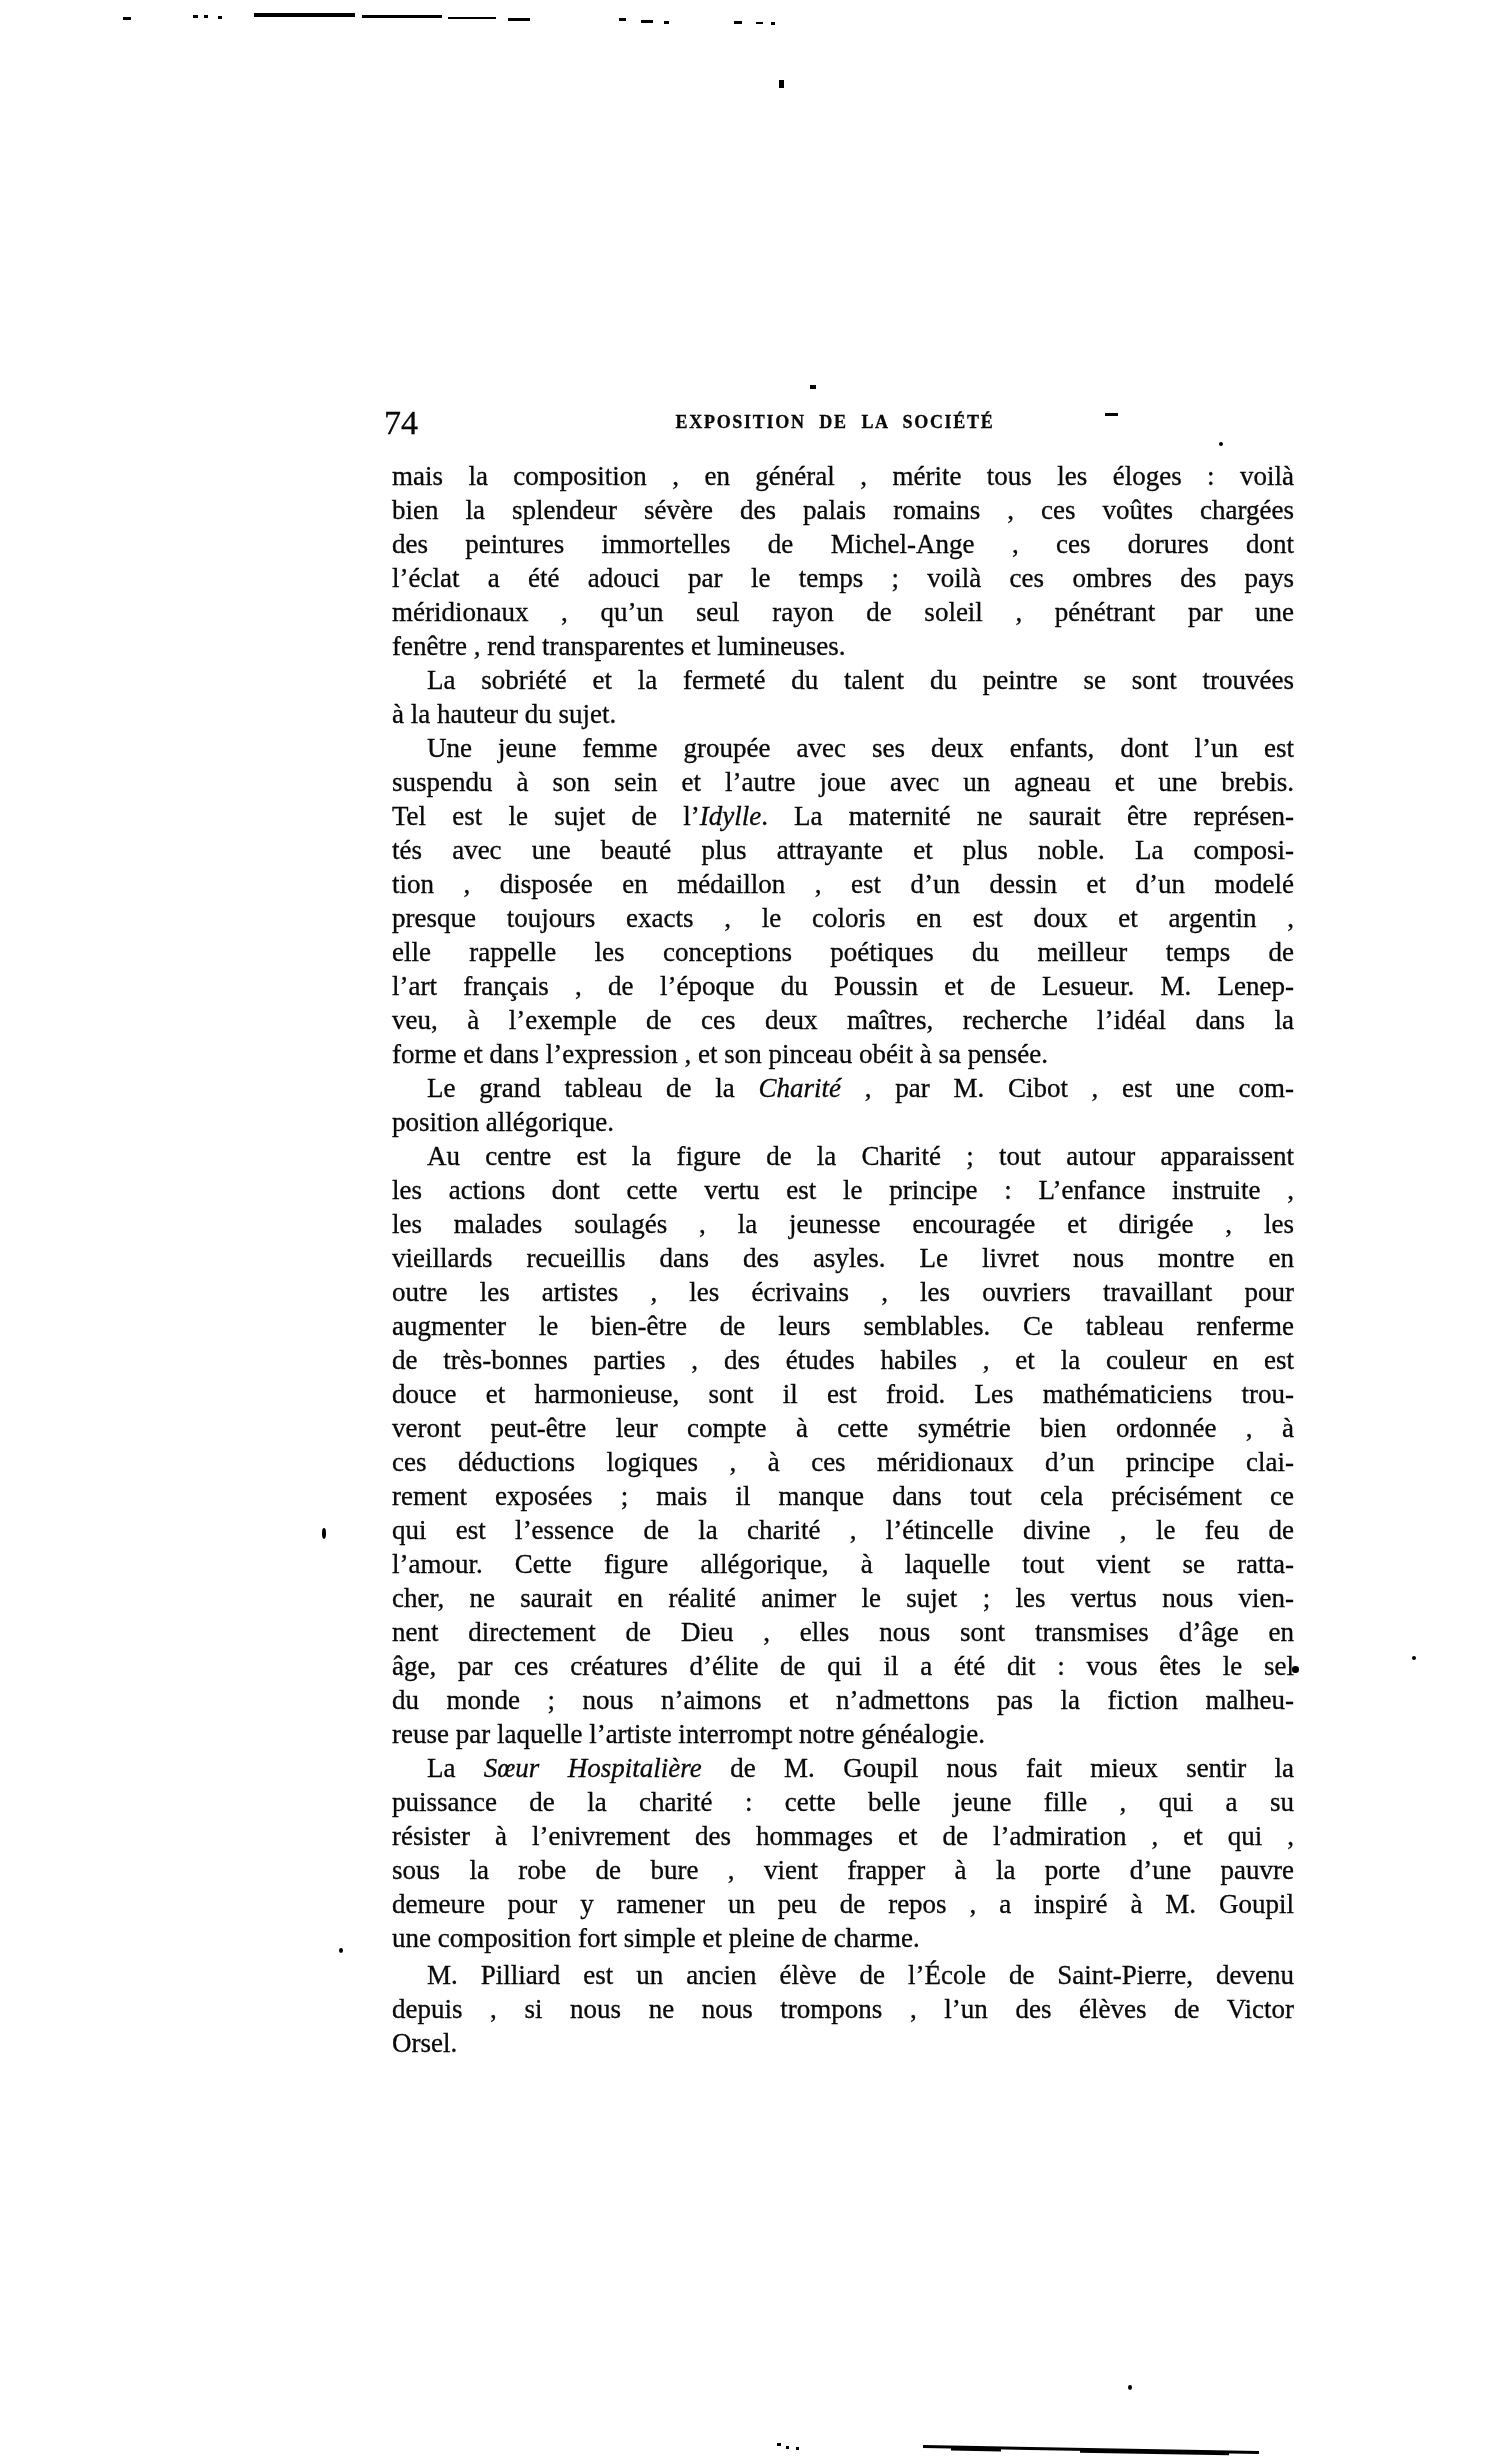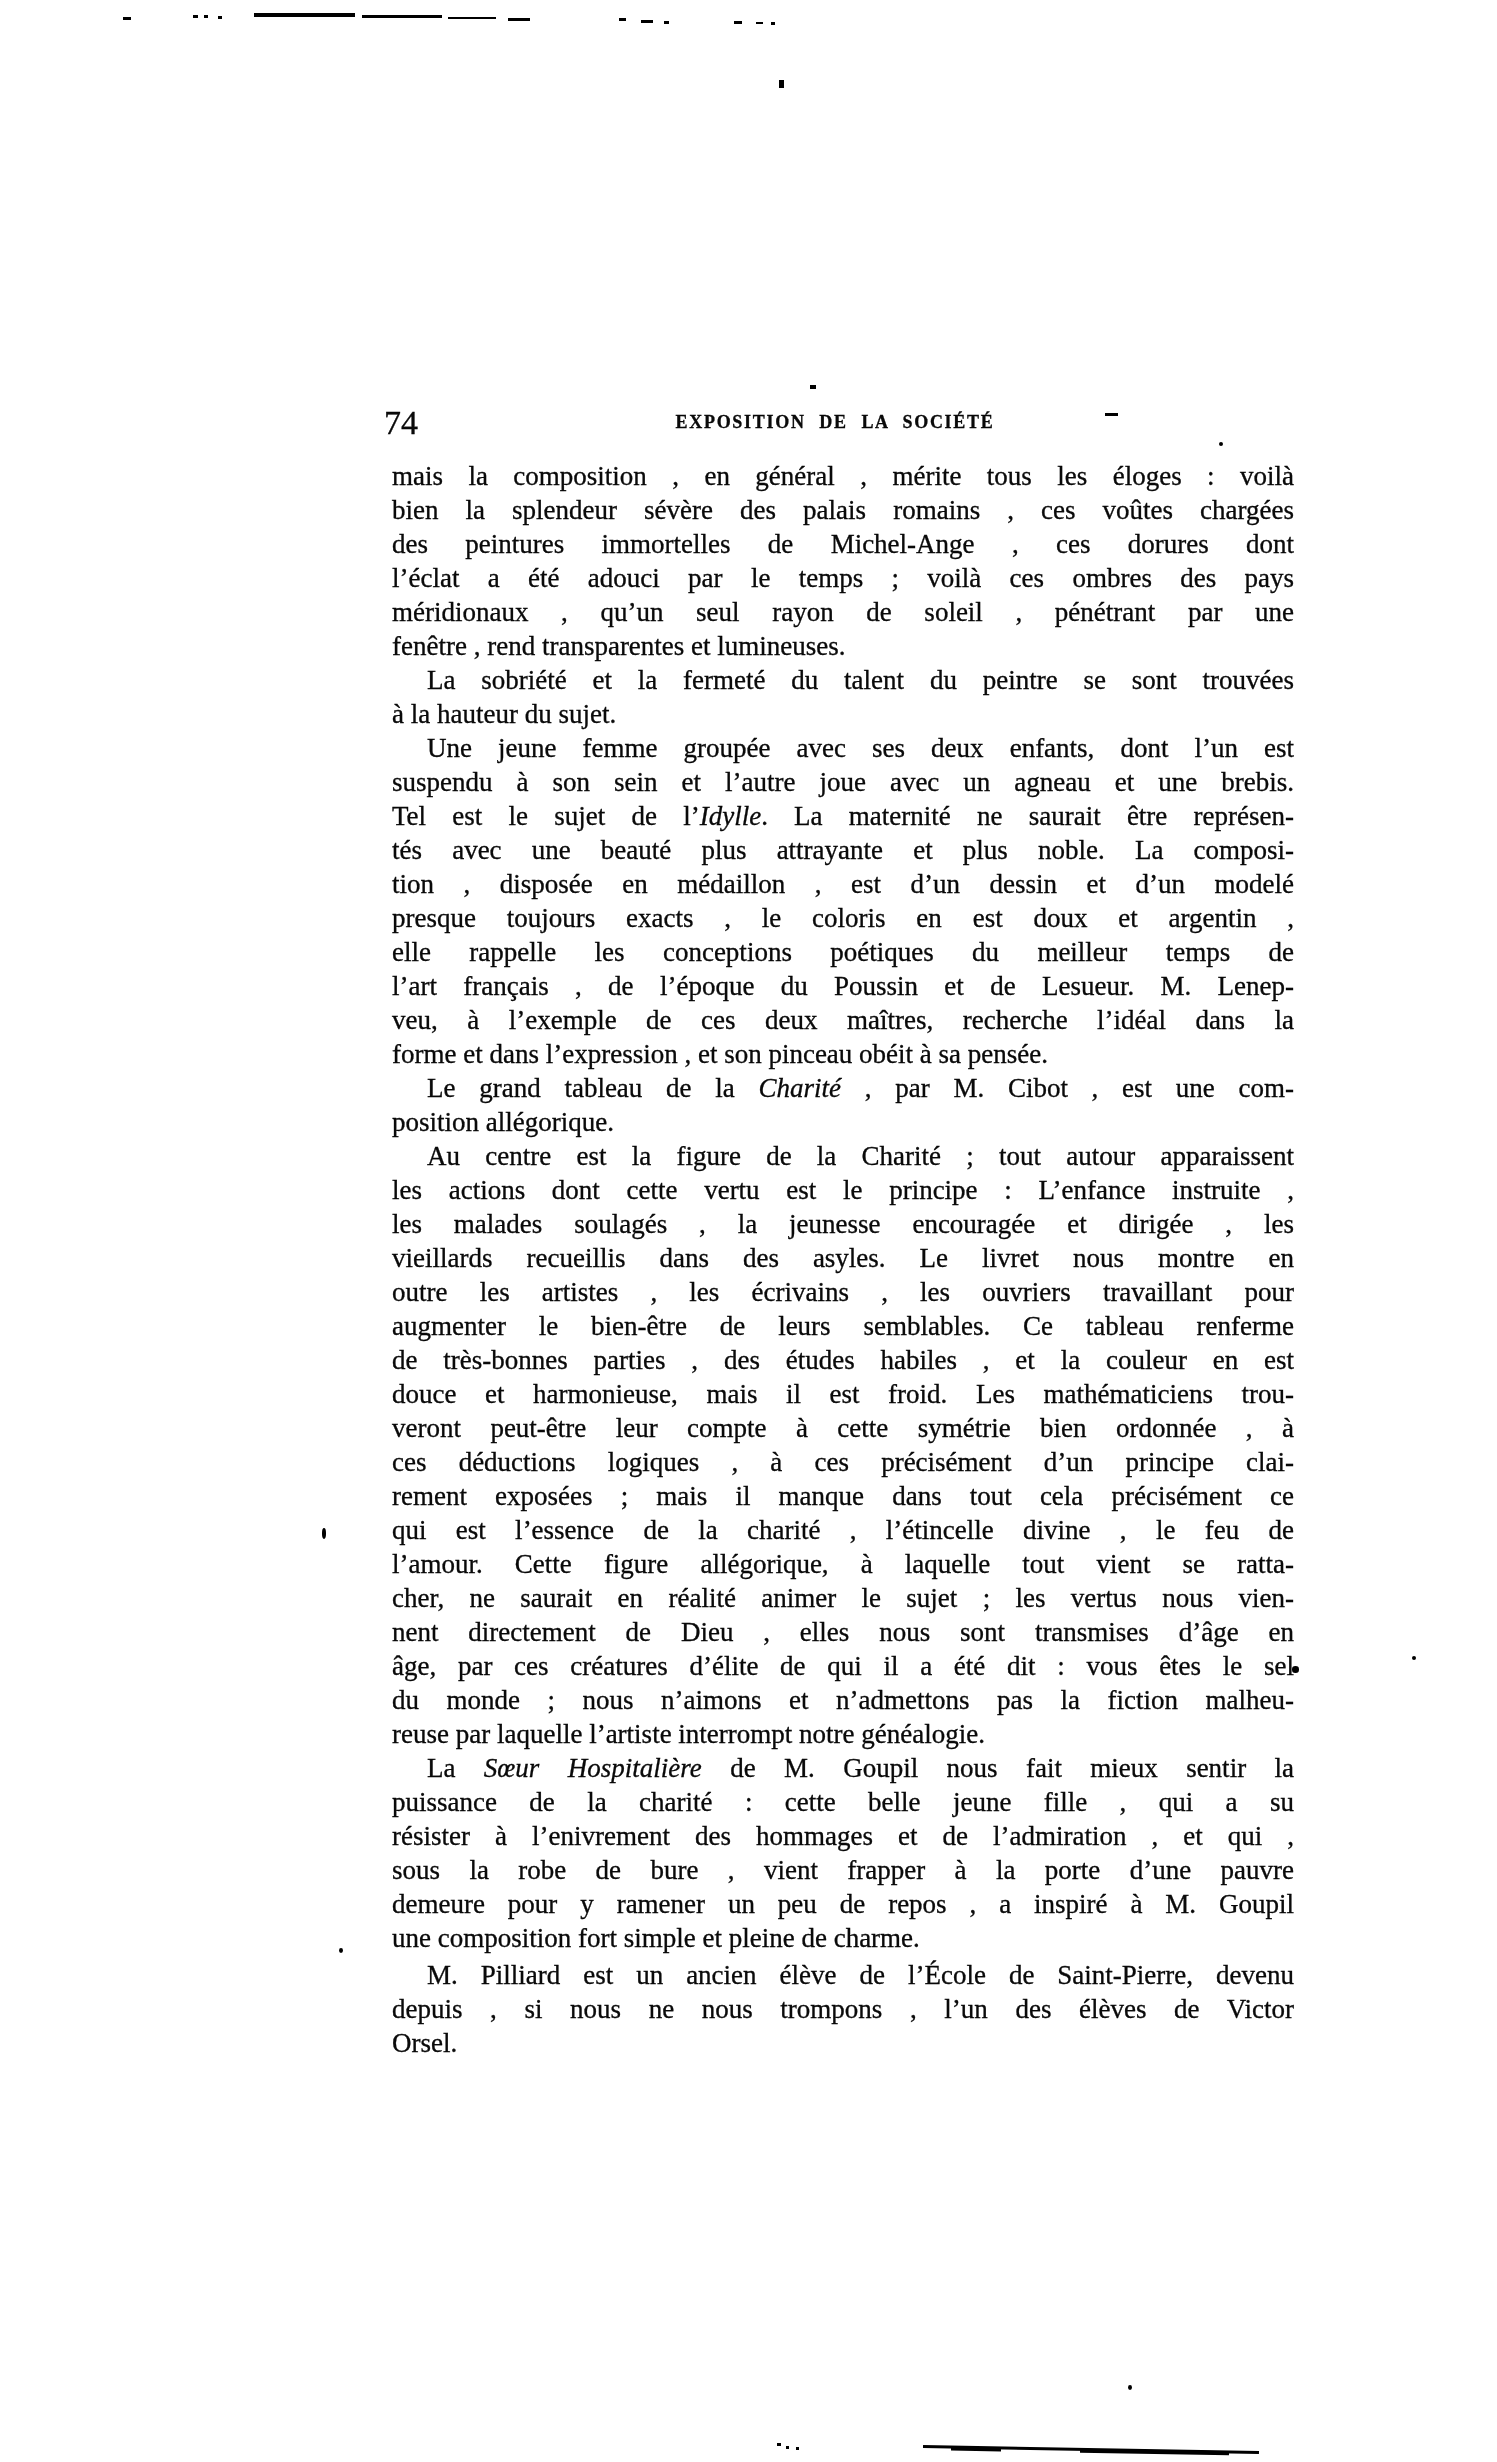--- a/index.html
+++ b/index.html
@@ -87,23 +87,23 @@
         <div class="line last">position allégorique.</div>
       </div>
       <div class="para">
         <div class="line first">Au centre est la figure de la Charité ; tout autour apparaissent</div>
         <div class="line">les actions dont cette vertu est le principe : L’enfance instruite ,</div>
         <div class="line">les malades soulagés , la jeunesse encouragée et dirigée , les</div>
         <div class="line">vieillards recueillis dans des asyles. Le livret nous montre en</div>
         <div class="line">outre les artistes , les écrivains , les ouvriers travaillant pour</div>
         <div class="line">augmenter le bien-être de leurs semblables. Ce tableau renferme</div>
         <div class="line">de très-bonnes parties , des études habiles , et la couleur en est</div>
-        <div class="line">douce et harmonieuse, mais il est froid. Les mathématiciens trou-</div>
+        <div class="line">douce et harmonieuse, sont il est froid. Les mathématiciens trou-</div>
         <div class="line">veront peut-être leur compte à cette symétrie bien ordonnée , à</div>
-        <div class="line">ces déductions logiques , à ces précisément d’un principe clai-</div>
+        <div class="line">ces déductions logiques , à ces méridionaux d’un principe clai-</div>
         <div class="line">rement exposées ; mais il manque dans tout cela précisément ce</div>
         <div class="line">qui est l’essence de la charité , l’étincelle divine , le feu de</div>
         <div class="line">l’amour. Cette figure allégorique, à laquelle tout vient se ratta-</div>
         <div class="line">cher, ne saurait en réalité animer le sujet ; les vertus nous vien-</div>
         <div class="line">nent directement de Dieu , elles nous sont transmises d’âge en</div>
         <div class="line">âge, par ces créatures d’élite de qui il a été dit : vous êtes le sel</div>
         <div class="line">du monde ; nous n’aimons et n’admettons pas la fiction malheu-</div>
         <div class="line last">reuse par laquelle l’artiste interrompt notre généalogie.</div>
       </div>
       <div class="para">

